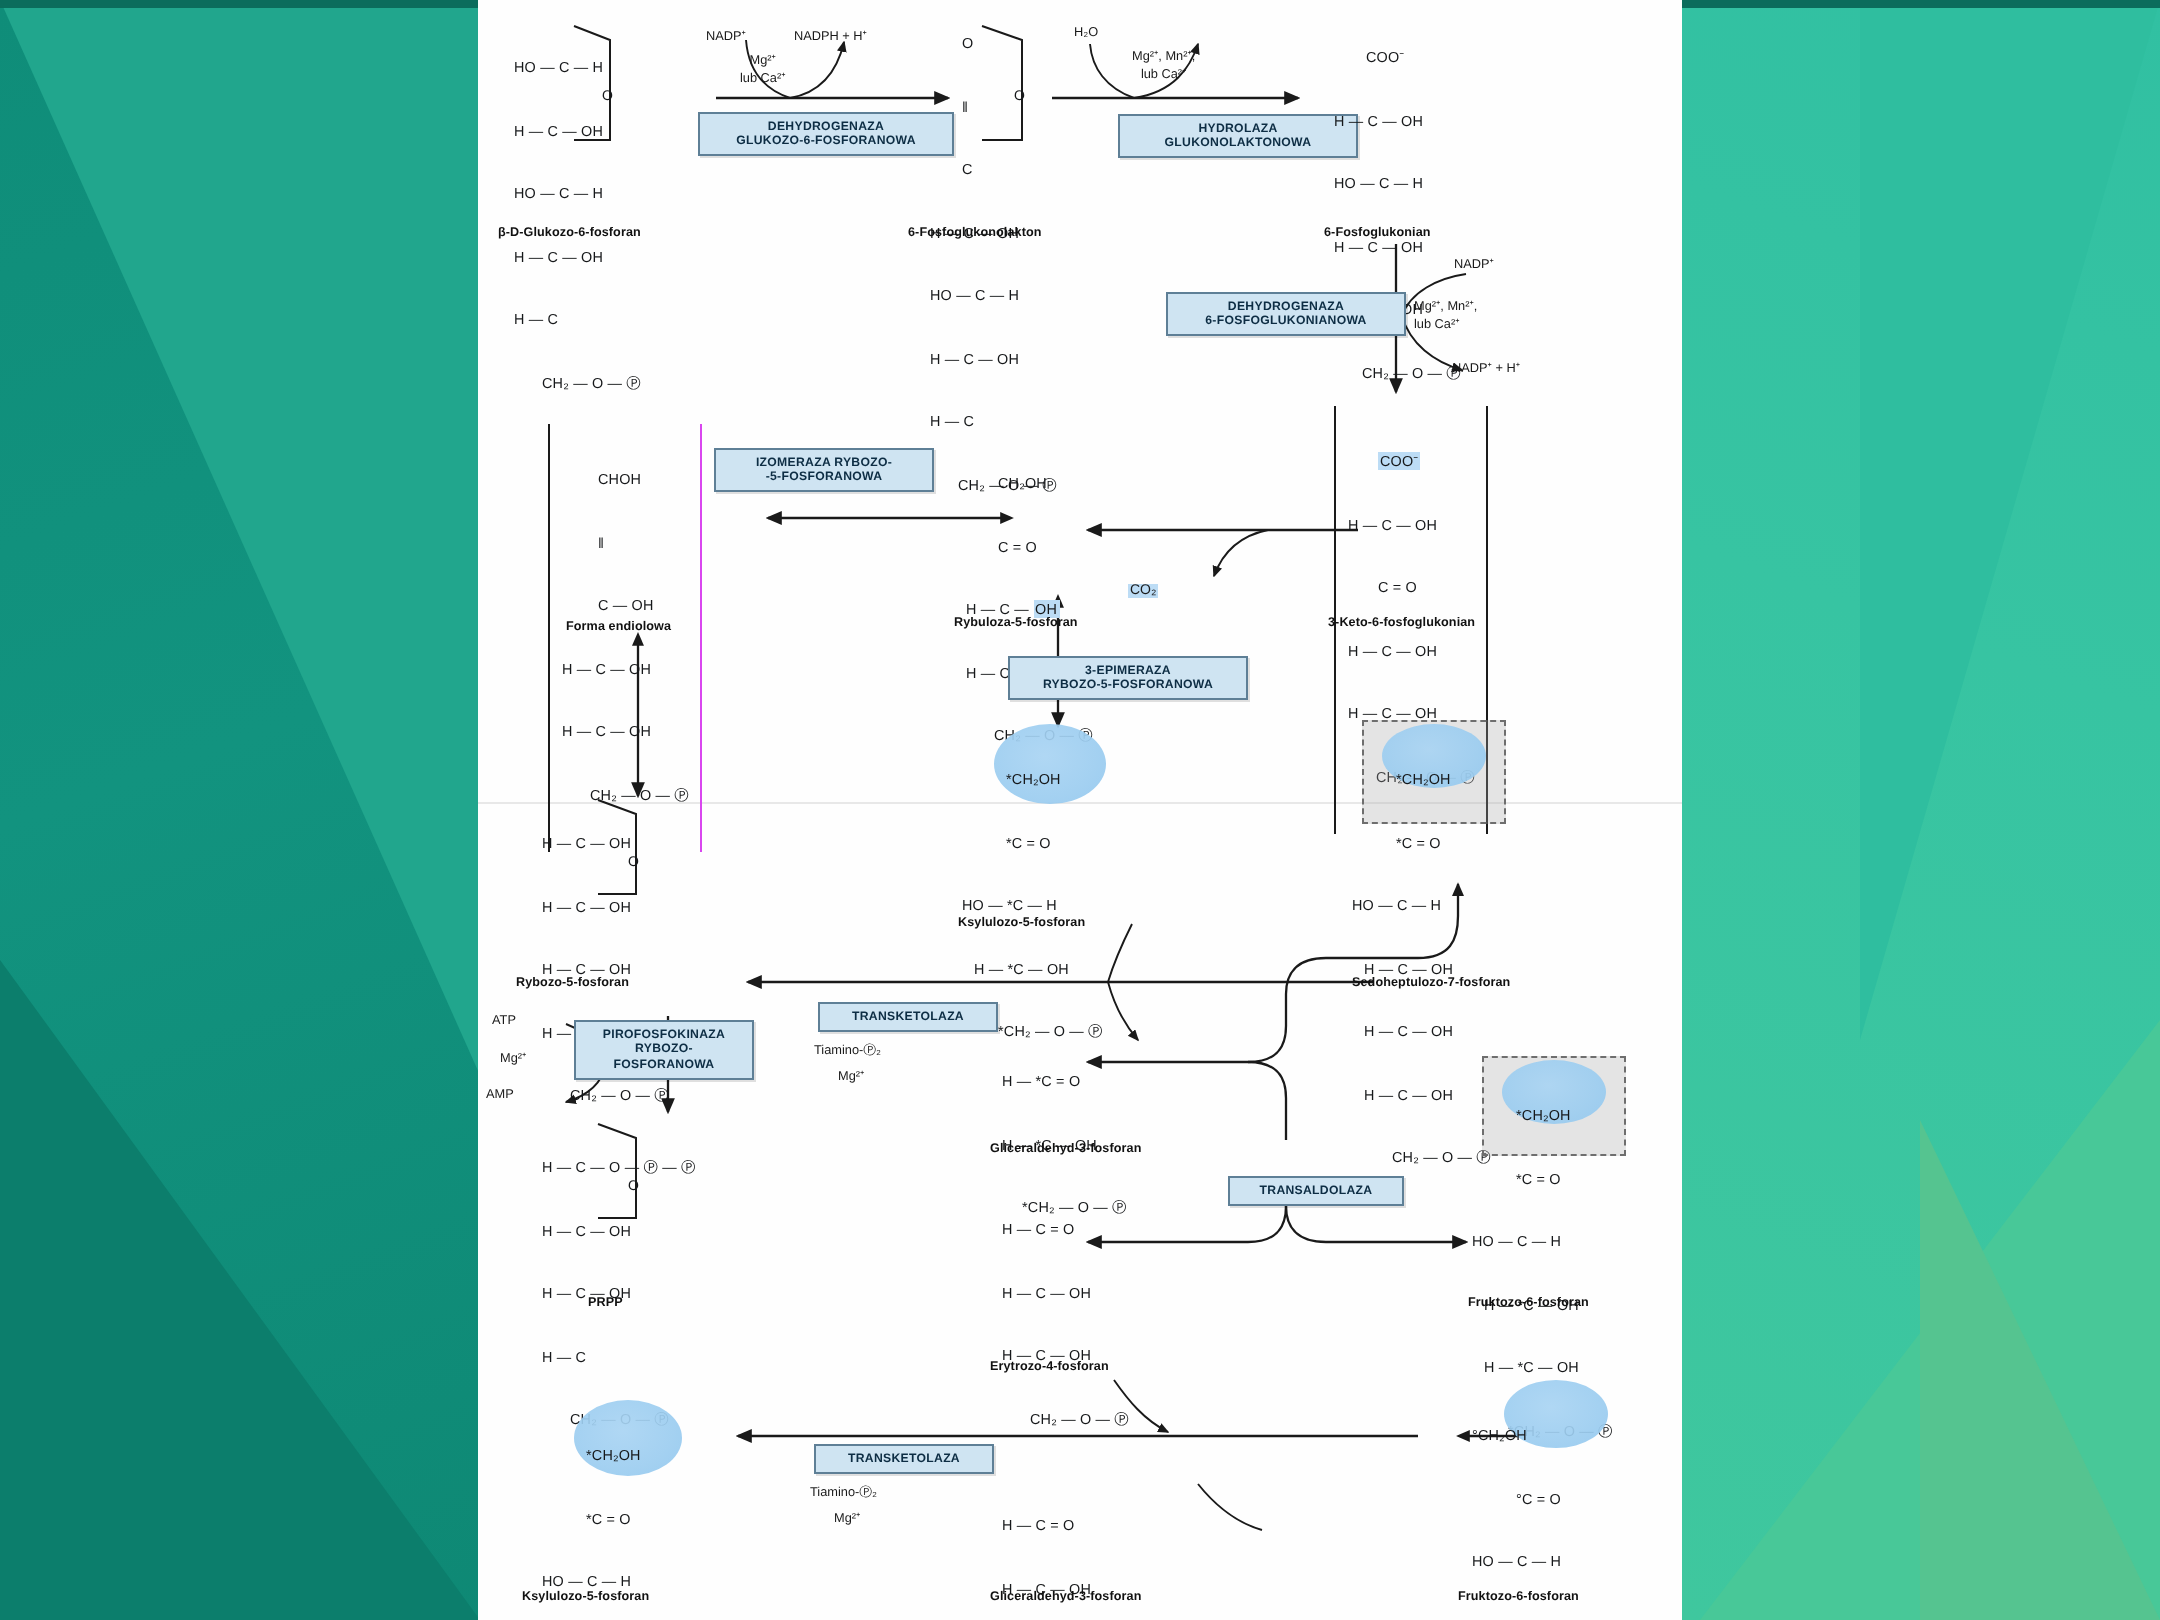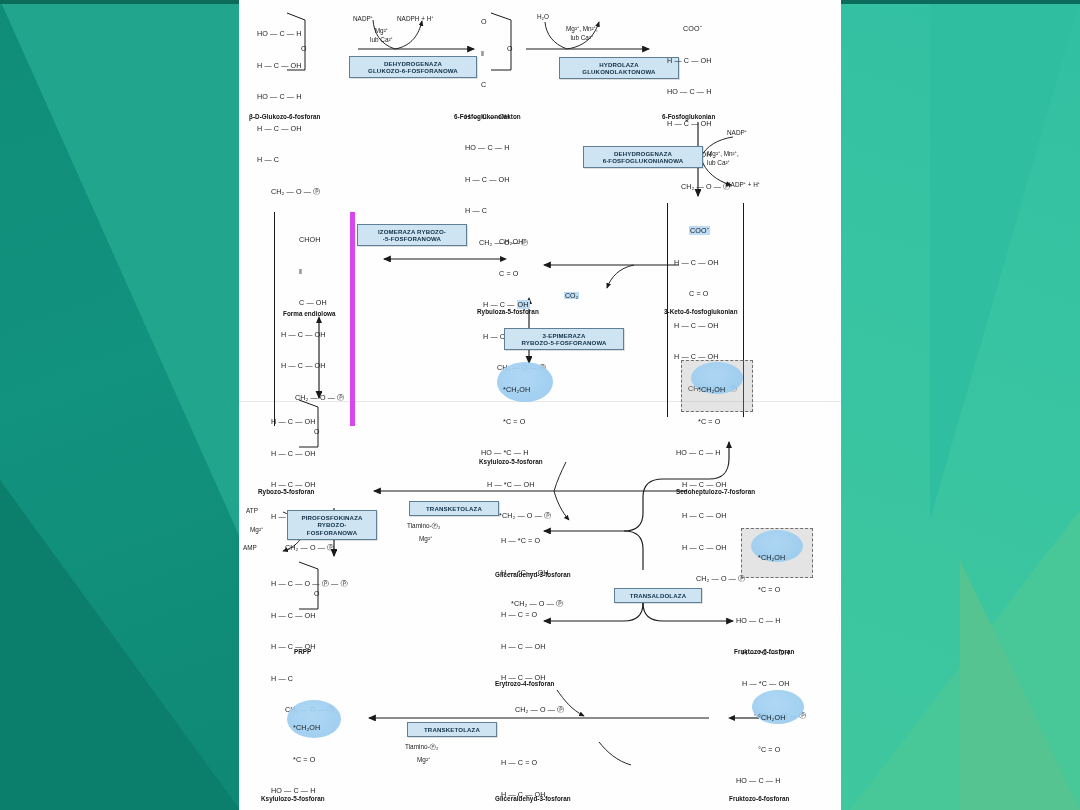--- a/index.html
+++ b/index.html
@@ -215,21 +215,21 @@
       </div>
     </div>
   </div>
   <div class="abs cap" style="left:425px;top:308px;">3-Keto-6-fosfoglukonian</div>
 
   <div class="abs" style="left:325px;top:284px;">
     <span class="hl" style="font-size:7px;">CO₂</span>
   </div>
 
   <div class="abs" style="left:35px;top:212px;">
-    <div style="border-left:1px solid #1a1a1a;border-right:5px solid #d946ef;padding:2px 6px;">
+    <div style="border-left:1px solid #1a1a1a;border-right:1px solid #d946ef;padding:2px 6px;">
       <div class="struct">
         <span class="r" style="padding-left:18px">CHOH</span>
         <span class="r" style="padding-left:18px">‖</span>
         <span class="r" style="padding-left:18px">C — OH</span>
         <span class="r">H — C — OH</span>
         <span class="r">H — C — OH</span>
         <span class="r" style="padding-left:14px">CH₂ — O — Ⓟ</span>
       </div>
     </div>
   </div>
@@ -355,21 +355,21 @@
 
   <div class="abs struct" style="left:262px;top:737px;">
     <span class="r">H — C = O</span>
     <span class="r">H — C — OH</span>
     
   </div>
   <div class="abs cap" style="left:256px;top:795px;">Gliceraldehyd-3-fosforan</div>
 
   <div class="ell" style="left:513px;top:690px;width:52px;height:34px;"></div>
   <div class="abs struct" style="left:497px;top:692px;">
-    <span class="r" style="padding-left:22px">°CH₂OH</span>
+    <span class="r" style="">°CH₂OH</span>
     <span class="r" style="padding-left:22px">°C = O</span>
     <span class="r">HO — C — H</span>
     <span class="r" style="padding-left:6px">H — C — OH</span>
     
     
   </div>
   <div class="abs cap" style="left:490px;top:795px;">Fruktozo-6-fosforan</div>
 
 </div>
 

